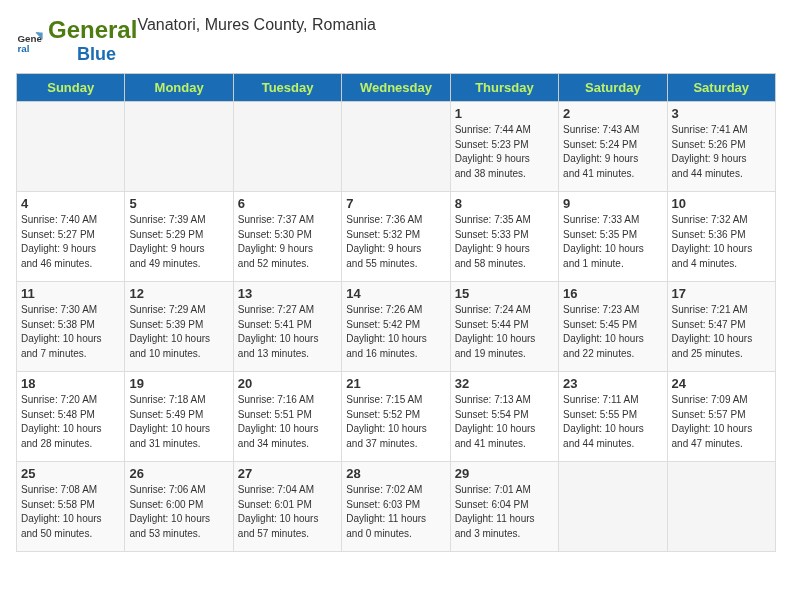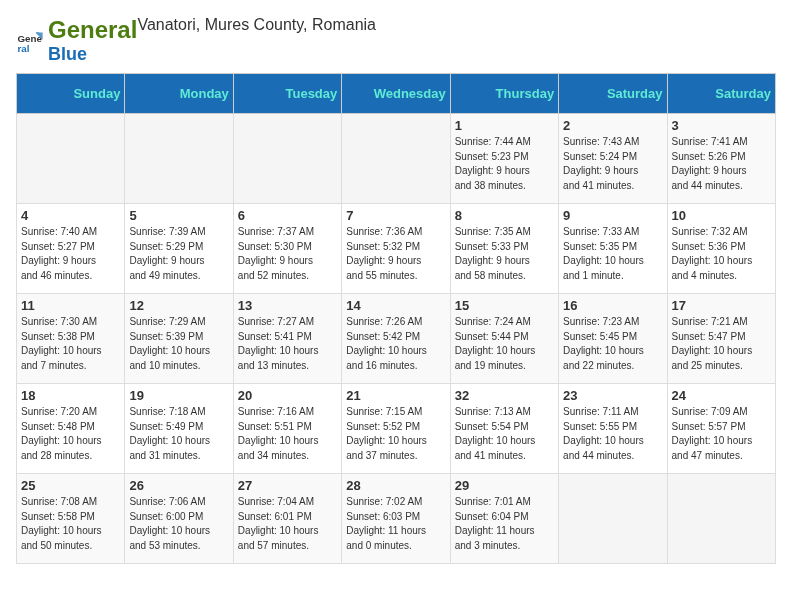--- a/index.html
+++ b/index.html
@@ -36,24 +36,24 @@
       font-size: 16px;
       color: #333;
     }
     table {
       width: 100%;
       border-collapse: collapse;
       table-layout: fixed;
     }
     thead th {
       background-color: #1a6db5;
-      color: #5eead4;
+      color: #bef264;
       font-size: 13px;
-      padding: 12px 4px;
-      text-align: right;
+      padding: 6px 4px;
+      text-align: center;
       border: 1px solid #ccc;
     }
     tbody td {
       vertical-align: top;
       font-size: 11px;
       color: #333;
       padding: 4px 4px 4px 4px;
       border: 1px solid #ddd;
       height: 90px;
     }
@@ -84,21 +84,21 @@
 <div class="header-area">
   <div class="logo">
     <svg class="logo-icon" viewBox="0 0 40 40">
       <text x="2" y="22" font-size="14" font-weight="bold" fill="#333">Gene</text>
       <text x="2" y="36" font-size="14" font-weight="bold" fill="#1a6db5">ral</text>
       <polygon points="28,8 38,18 33,8" fill="#1a6db5"></polygon>
       <polygon points="28,8 38,8 38,18" fill="#5599cc"></polygon>
     </svg>
     <div>
       <span style="font-size:24px;font-weight:bold;color:#4d7c0f;">General</span><br>
-      <span style="font-size:18px;font-weight:bold;color:#1a6db5;">Blue</span>
+      <span style="font-size:18px;font-weight:bold;color:#1a6db5;margin-left:29px;">Blue</span>
     </div>
   </div>
   <div class="title-block">
     <div class="subtitle">Vanatori, Mures County, Romania</div>
   </div>
 </div>
 
 <table>
   <thead>
     <tr>

